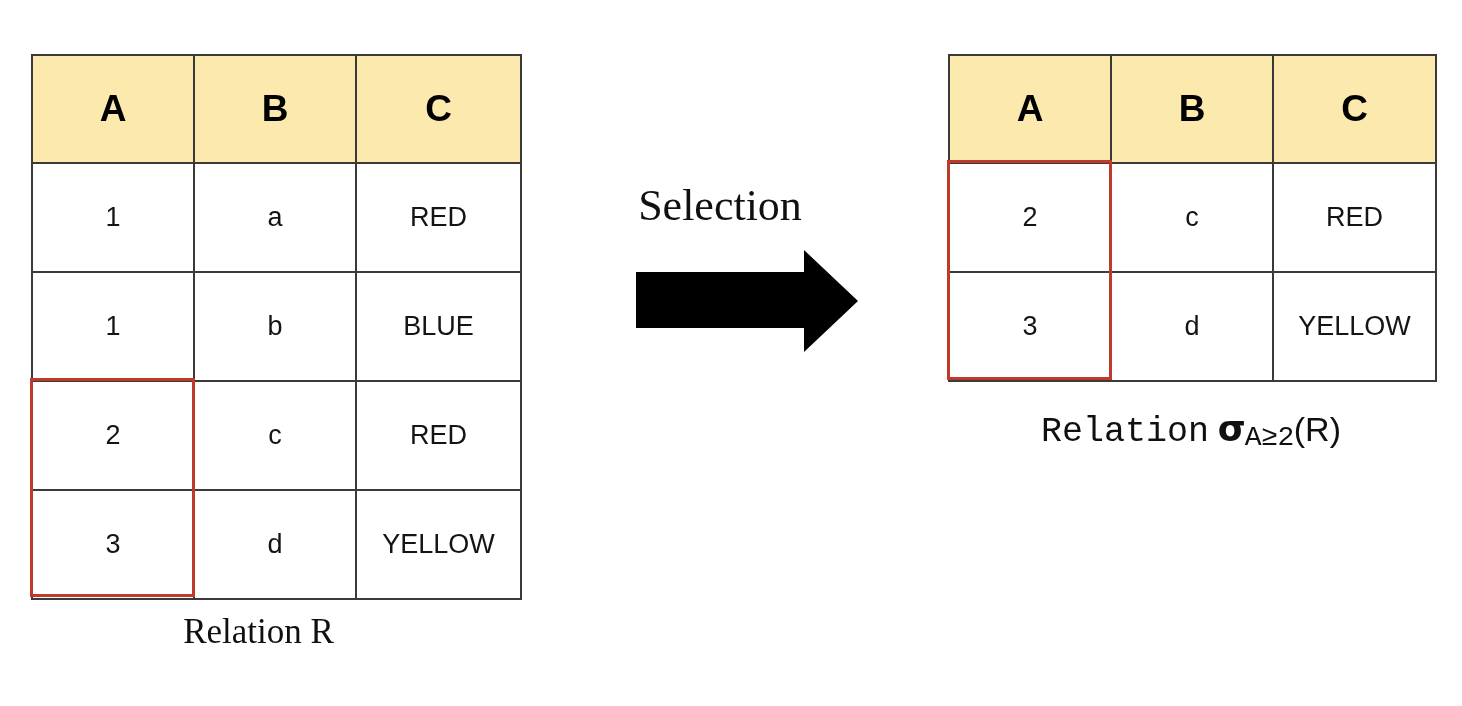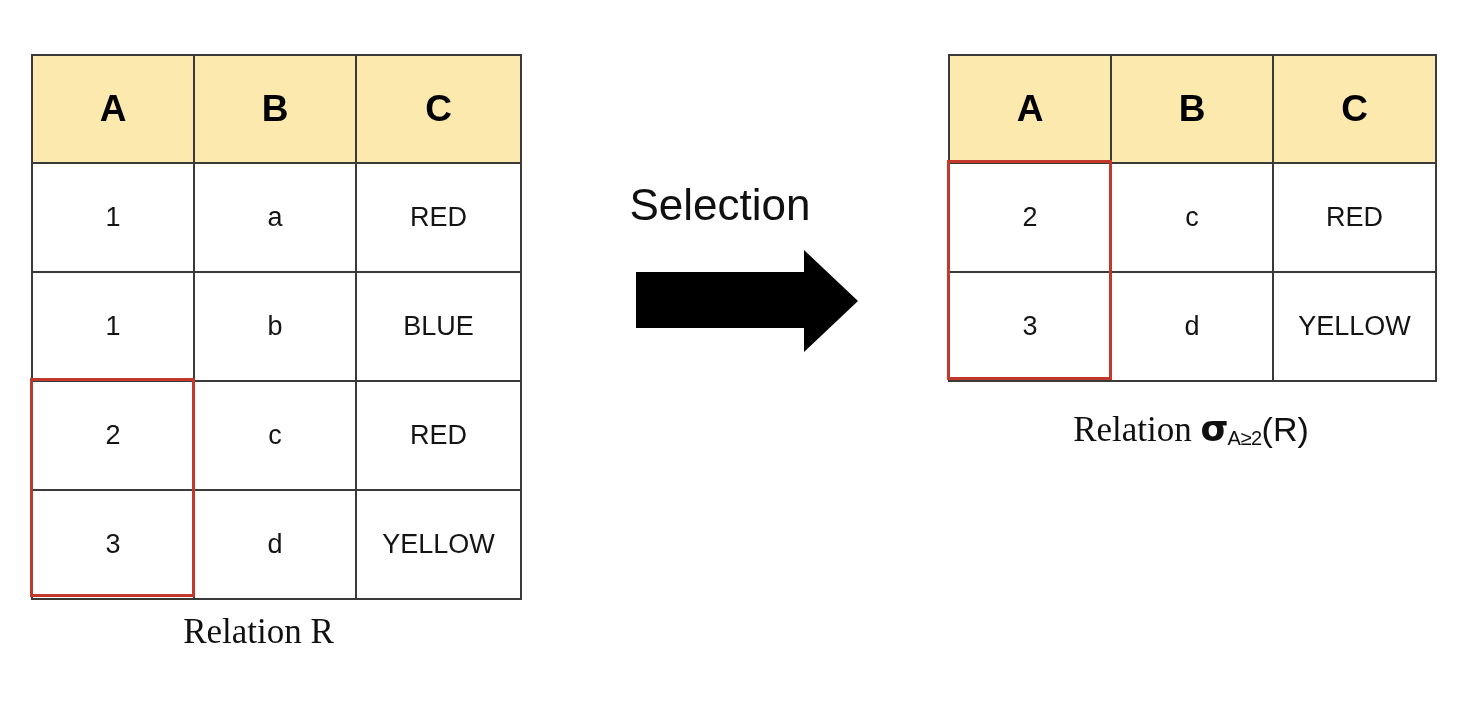--- a/index.html
+++ b/index.html
@@ -93,21 +93,21 @@
     height: 220px;
   }
 
   
   #selection-label {
     position: absolute;
     left: 615px;
     top: 180px;
     width: 210px;
     text-align: center;
-    font-family: Liberation Sans, sans-serif;
+    font-family: Liberation Serif, serif;
     font-size: 44px;
     font-weight: normal;
     color: #101010;
     white-space: nowrap;
   }
   #arrow-wrap {
     position: absolute;
     left: 632px;
     top: 246px;
     width: 230px;
@@ -129,30 +129,30 @@
     text-align: center;
     font-size: 35px;
   }
   #caption-right {
     left: 948px;
     top: 408px;
     width: 486px;
     text-align: center;
     font-size: 35px;
   }
-  #caption-right .cap-word { font-family: Liberation Serif, serif; margin-top: 33px; }
+  #caption-right .cap-word { font-family: Liberation Mono, monospace; margin-top: 33px; }
   #caption-right .sigma {
     font-family: "DejaVu Sans", sans-serif;
     font-weight: bold;
     font-size: 36px;
     letter-spacing: -1px;
   }
   #caption-right .sub {
-    font-family: Liberation Sans, sans-serif;
-    font-size: 20px;
+    font-family: Liberation Mono, monospace;
+    font-size: 28px;
     vertical-align: baseline;
     position: relative;
     top: 4px;
     letter-spacing: -0.5px;
   }
   #caption-right .paren-r {
     font-family: "Liberation Sans", sans-serif;
     font-size: 34px;
   }
 </style>

